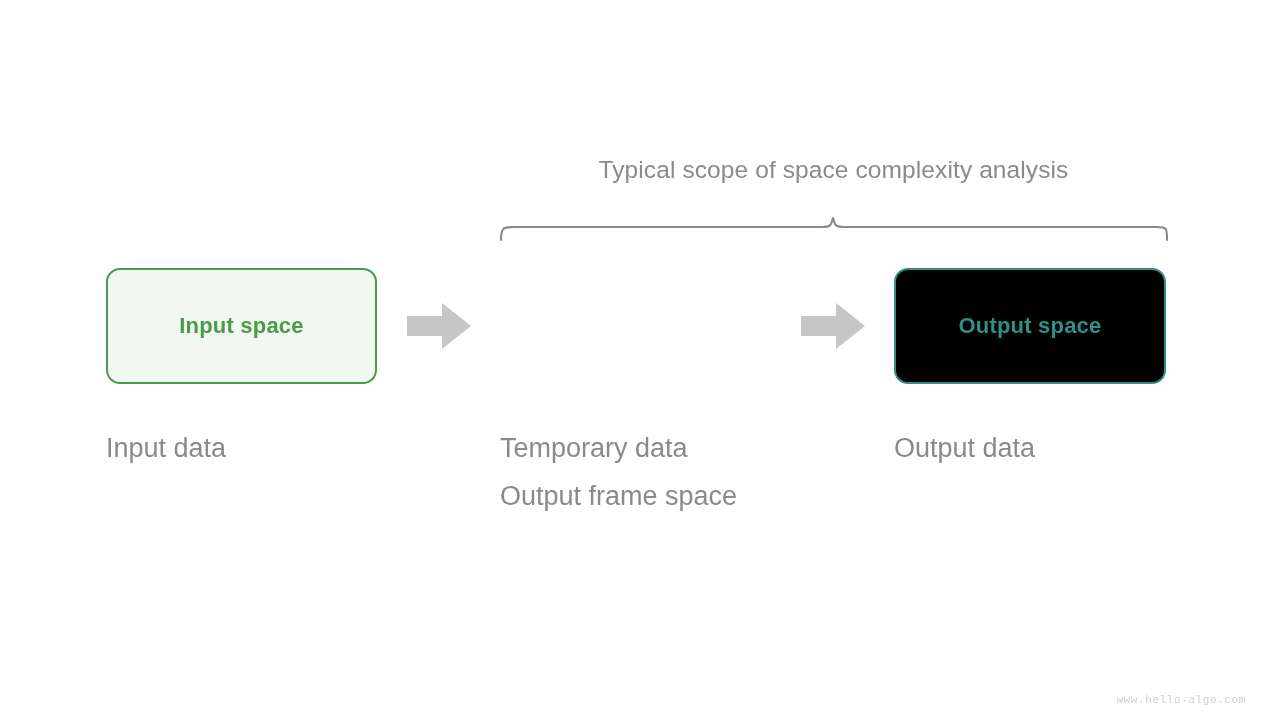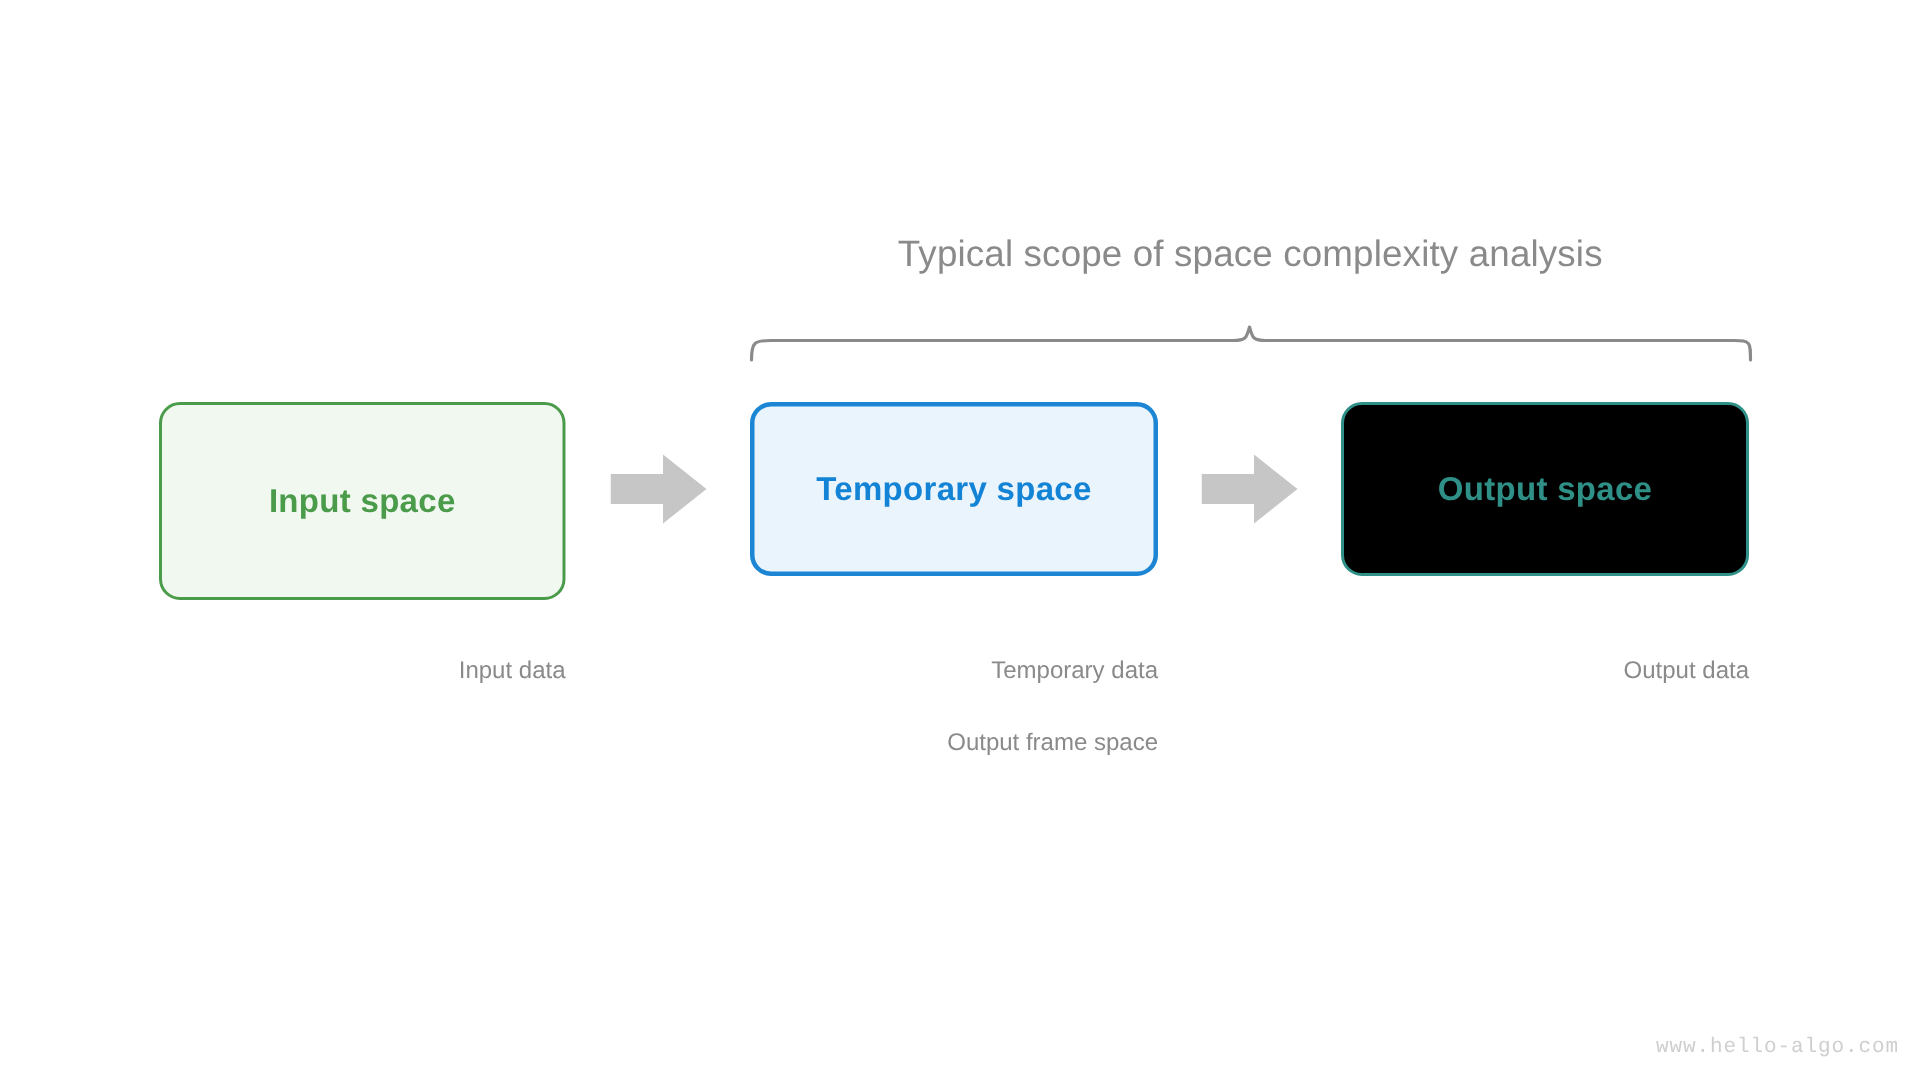--- a/index.html
+++ b/index.html
@@ -58,21 +58,21 @@
     font-size: 22px;
     font-weight: bold;
     letter-spacing: 0.2px;
     white-space: nowrap;
   }
 
   .box-input {
     left: 106px;
     top: 268px;
     width: 271px;
-    height: 132px;
+    height: 116px;
     background: #f1f8f0;
     border: 2px solid #4a9b4a;
     color: #4a9b4a;
   }
 
   .box-temporary {
     left: 500px;
     top: 268px;
     width: 272px;
     height: 116px;
@@ -97,37 +97,37 @@
     width: 66px;
     height: 50px;
     top: 301px;
   }
   .arrow-1 { left: 407px; }
   .arrow-2 { left: 801px; }
 
   
   .caption-col {
     position: absolute;
-    text-align: right;
-    font-size: 16px;
+    text-align: left;
+    font-size: 27px;
     color: #8a8a8a;
     line-height: 48px;
   }
   .caption-input     { left: 106px; top: 424px; width: 271px; }
   .caption-temporary { left: 500px; top: 424px; width: 272px; }
   .caption-output    { left: 894px; top: 424px; width: 272px; }
   .caption-line { white-space: nowrap; }
 
   
   .watermark {
     position: absolute;
-    right: 14px;
+    right: 34px;
     bottom: 14px;
     font-family: "Liberation Mono", "DejaVu Sans Mono", monospace;
-    font-size: 14px;
+    font-size: 11px;
     color: #cfcfcf;
     letter-spacing: 0.6px;
     white-space: nowrap;
     text-align: right;
   }
 </style>
 </head>
 <body>
 
 <div id="canvas">
@@ -143,21 +143,20 @@
              L 666 22
              C 677 22, 677 23, 677 35" fill="none" stroke="#8a8a8a" stroke-width="2.1" stroke-linecap="round" stroke-linejoin="round"></path>
   </svg>
 
   <div class="box box-input">Input space</div>
 
   <svg class="arrow-svg arrow-1" viewBox="0 0 66 50" xmlns="http://www.w3.org/2000/svg">
     <path d="M 0 15 L 35 15 L 35 2 L 64 25 L 35 48 L 35 35 L 0 35 Z" fill="#c6c6c6"></path>
   </svg>
 
-  <div class="box box-temporary">Temporary space</div>
 
   <svg class="arrow-svg arrow-2" viewBox="0 0 66 50" xmlns="http://www.w3.org/2000/svg">
     <path d="M 0 15 L 35 15 L 35 2 L 64 25 L 35 48 L 35 35 L 0 35 Z" fill="#c6c6c6"></path>
   </svg>
 
   <div class="box box-output">Output space</div>
 
   <div class="caption-col caption-input">
     <div class="caption-line">Input data</div>
   </div>

